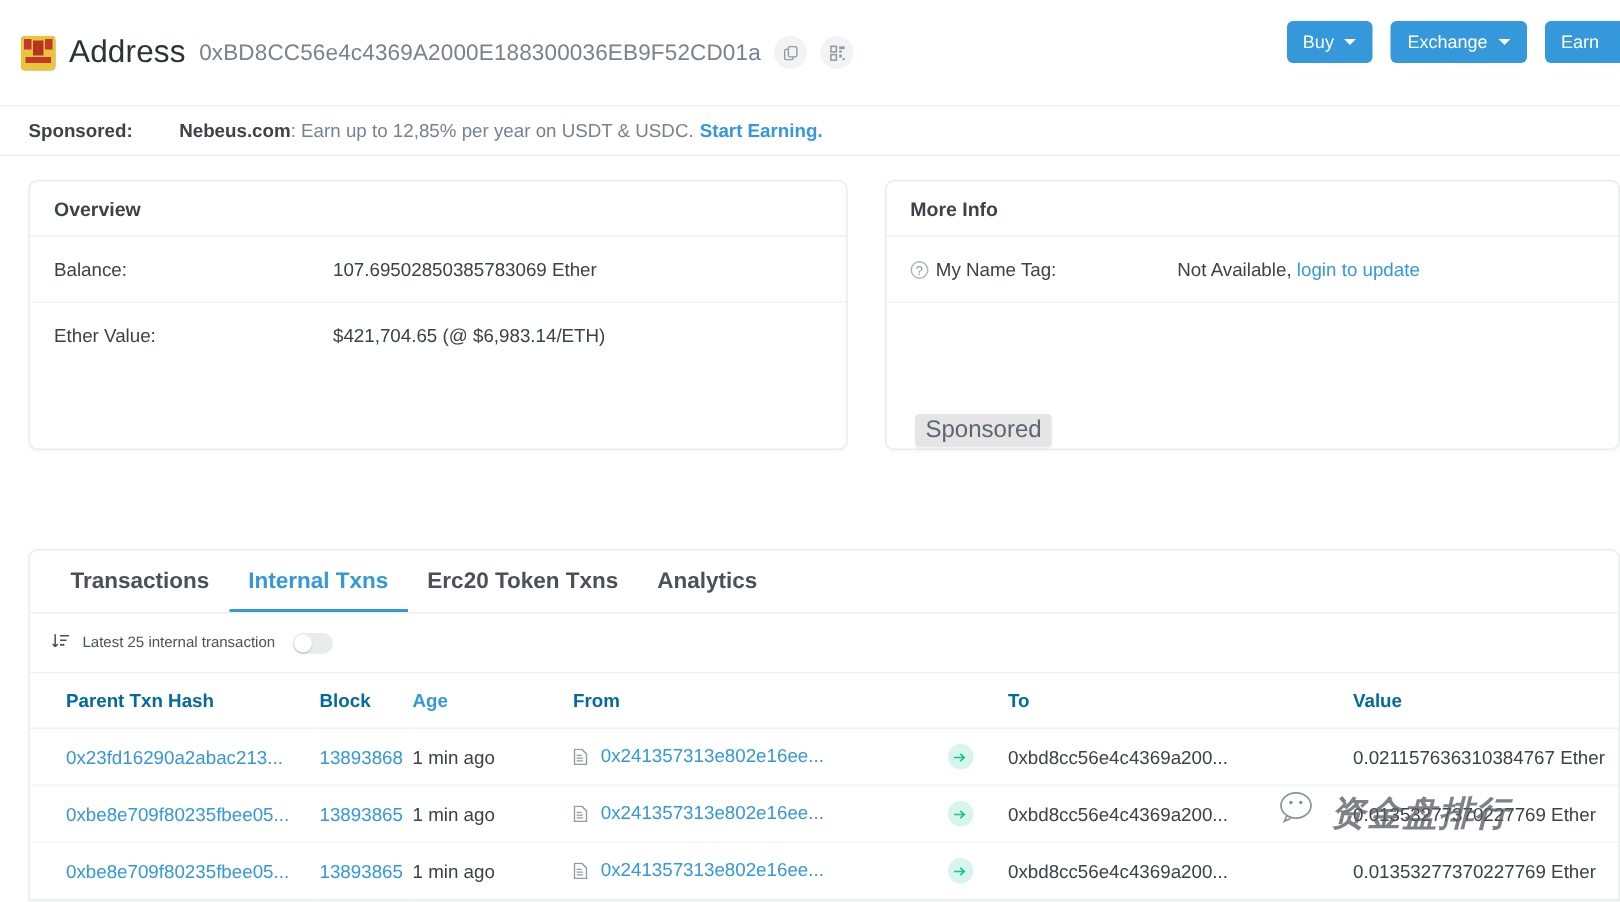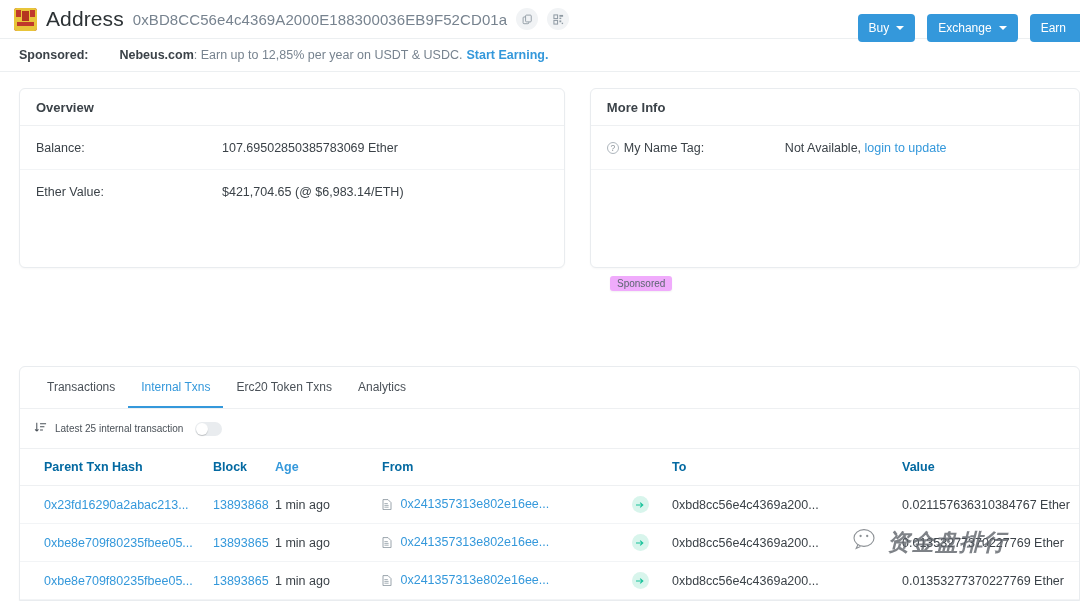--- a/index.html
+++ b/index.html
@@ -8,21 +8,21 @@
     width: 1080px; height: 601px;
     overflow: hidden;
     background: #ffffff;
     font-family: "Liberation Sans", sans-serif;
     -webkit-font-smoothing: antialiased;
   }
   .page { position: relative; width: 1080px; height: 601px; background:#fff; }
 
   
   .header {
-    height: 39px;
+    height: 71px;
     display: flex; align-items: center;
     padding: 0 0 0 14px;
     border-bottom: 1px solid #eceff1;
     background: #fff;
     position: relative;
   }
   .blockie {
     width: 23px; height: 23px; border-radius: 3px;
     margin-right: 9px; flex: none;
     background:
@@ -125,38 +125,38 @@
   }
   .wallet-btn {
     width: 30px; height: 30px; border:1px solid #dde1e5; border-radius:4px;
     margin-left: 8px; display:flex; align-items:center; justify-content:center;
     background:#fff; cursor:pointer;
   }
   .mi-body { height: 97px; }
 
   .sponsored-chip {
     position:absolute; left: 610px; top: 276px;
-    background:#f0abfc; border-radius:3px;
-    font-size:10px; color:#5b6670; padding: 2px 7px;
+    background:#e5e5e5; border-radius:3px;
+    font-size:16px; color:#5b6670; padding: 2px 7px;
     box-shadow: 0 1px 2px rgba(0,0,0,.06);
   }
 
   
   .panel {
     position:absolute; left: 19px; top: 366px;
     width: 1061px; background:#fff;
     border:1px solid #e9ecef; border-top-left-radius:6px; border-top-right-radius:6px;
     box-shadow: 0 1px 2px rgba(0,0,0,.03);
   }
   .tabs {
     display:flex; align-items:flex-end; height: 42px;
     padding: 0 14px; border-bottom: 1px solid #eef0f2; gap: 0;
   }
   .tab {
-    font-size: 12px; font-weight:400; color:#4a5158;
+    font-size: 15px; font-weight:700; color:#4a5158;
     padding: 0 13px; height: 41px; line-height: 41px;
     cursor:pointer; border-bottom: 2px solid transparent;
   }
   .tab.active { color:#3498db; border-bottom-color:#3498db; }
 
   .filter-row {
     height: 40px; display:flex; align-items:center; padding: 0 14px;
     border-bottom: 1px solid #eef0f2; gap: 8px;
     font-size: 10px; color:#4a5158;
   }

